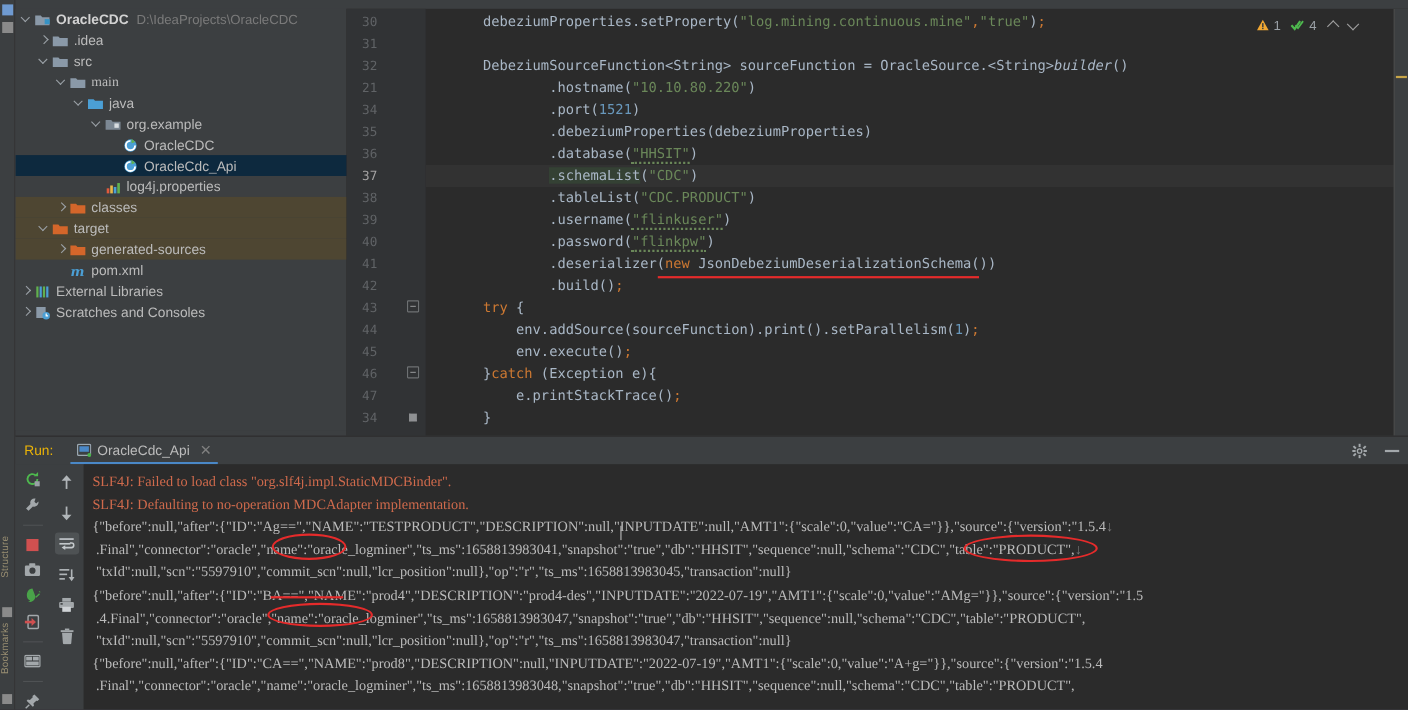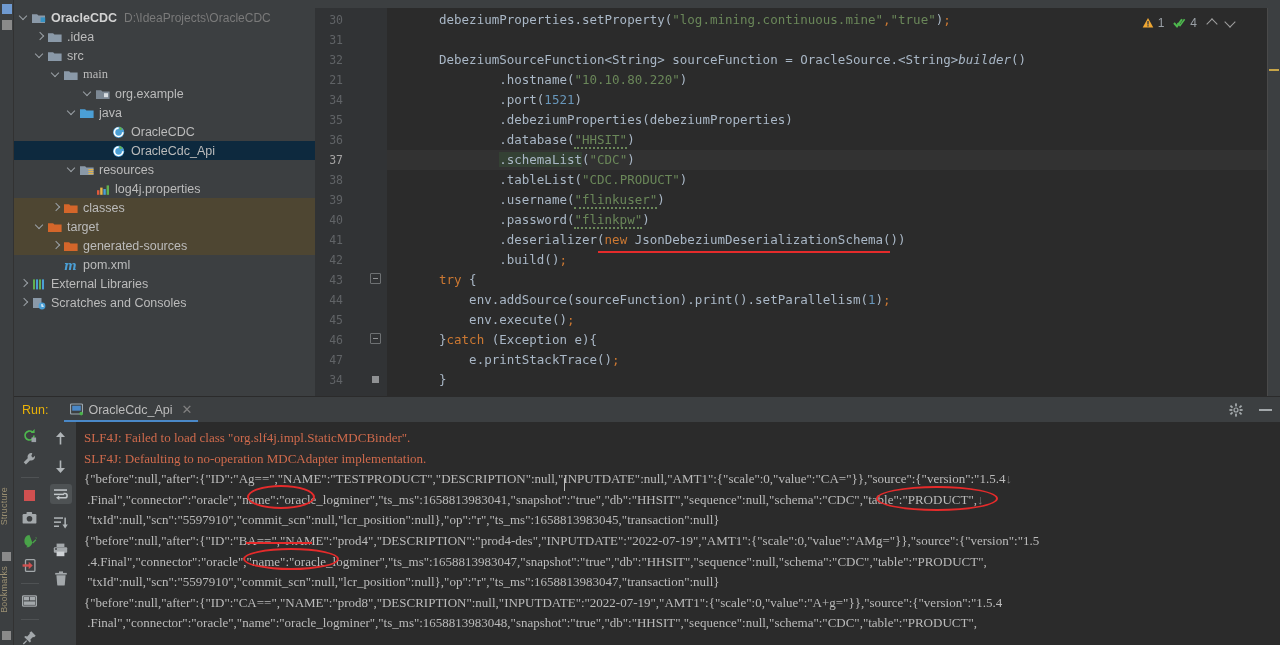--- a/index.html
+++ b/index.html
@@ -228,38 +228,38 @@
       </div>
       <div class="tree-row" style="padding-left: 36px; font-family: Liberation Serif, serif;">
         <span class="arrow d"></span>
         <span class="ico">
           <svg width="16" height="14" viewBox="0 0 16 14">
             <path d="M1 3.2 L1 12 L14.6 12 L14.6 4.6 L7.4 4.6 L6.1 3.2 Z" fill="#8a99a8"></path>
           </svg>
         </span>
         <span class="tname">main</span>
       </div>
+      <div class="tree-row" style="padding-left: 52px;">
+        <span class="arrow d"></span>
+        <span class="ico">
+          <svg width="16" height="14" viewBox="0 0 16 14">
+            <path d="M1 3.2 L1 12 L14.6 12 L14.6 4.6 L7.4 4.6 L6.1 3.2 Z" fill="#4b9fd5"></path>
+          </svg>
+        </span>
+        <span class="tname">java</span>
+      </div>
       <div class="tree-row" style="padding-left: 68px;">
         <span class="arrow d"></span>
         <span class="ico">
           <svg width="16" height="14" viewBox="0 0 16 14">
             <path d="M1 3.2 L1 12 L14.6 12 L14.6 4.6 L7.4 4.6 L6.1 3.2 Z" fill="#7c8894"></path>
                 <rect x="9" y="6.2" width="4" height="4" fill="#d8dde1"></rect>
           </svg>
         </span>
         <span class="tname">org.example</span>
-      </div>
-      <div class="tree-row" style="padding-left: 52px;">
-        <span class="arrow d"></span>
-        <span class="ico">
-          <svg width="16" height="14" viewBox="0 0 16 14">
-            <path d="M1 3.2 L1 12 L14.6 12 L14.6 4.6 L7.4 4.6 L6.1 3.2 Z" fill="#4b9fd5"></path>
-          </svg>
-        </span>
-        <span class="tname">java</span>
       </div>
       <div class="tree-row" style="padding-left: 84px;">
         <span class="arrow"></span>
         <span class="ico">
           <svg width="16" height="14" viewBox="0 0 16 14">
             <circle cx="7.6" cy="7.3" r="5.6" fill="#4b9fd5"></circle>
                 <path d="M7.6 3.1a4.2 4.2 0 1 0 4.2 4.2" stroke="#ffffff" stroke-width="1.7" fill="none"></path>
                 <path d="M8.6 1.2 11.9 4.2 8.6 5.3z" fill="#61b14f"></path>
           </svg>
         </span>
@@ -268,32 +268,20 @@
       <div class="tree-row sel" style="padding-left: 84px;">
         <span class="arrow"></span>
         <span class="ico">
           <svg width="16" height="14" viewBox="0 0 16 14">
             <circle cx="7.6" cy="7.3" r="5.6" fill="#4b9fd5"></circle>
                 <path d="M7.6 3.1a4.2 4.2 0 1 0 4.2 4.2" stroke="#ffffff" stroke-width="1.7" fill="none"></path>
                 <path d="M8.6 1.2 11.9 4.2 8.6 5.3z" fill="#61b14f"></path>
           </svg>
         </span>
         <span class="tname">OracleCdc_Api</span>
-      </div>
-      <div class="tree-row" style="padding-left: 52px;">
-        <span class="arrow d"></span>
-        <span class="ico">
-          <svg width="16" height="14" viewBox="0 0 16 14">
-            <path d="M1 3.2 L1 12 L14.6 12 L14.6 4.6 L7.4 4.6 L6.1 3.2 Z" fill="#8a99a8"></path>
-                <rect x="9.4" y="6" width="5" height="1.2" fill="#e0b24a"></rect>
-                <rect x="9.4" y="8" width="5" height="1.2" fill="#e0b24a"></rect>
-                <rect x="9.4" y="10" width="5" height="1.2" fill="#e0b24a"></rect>
-          </svg>
-        </span>
-        <span class="tname">resources</span>
       </div>
       <div class="tree-row" style="padding-left: 68px;">
         <span class="arrow"></span>
         <span class="ico">
           <svg width="16" height="14" viewBox="0 0 16 14">
             <rect x="2" y="8.2" width="2.4" height="4.6" fill="#e05a3c"></rect>
                 <rect x="5.2" y="5.6" width="2.4" height="7.2" fill="#e8b84a"></rect>
                 <rect x="8.4" y="7" width="2.4" height="5.8" fill="#4b9fd5"></rect>
                 <rect x="11.6" y="3.4" width="2.4" height="9.4" fill="#61b14f"></rect>
           </svg>

